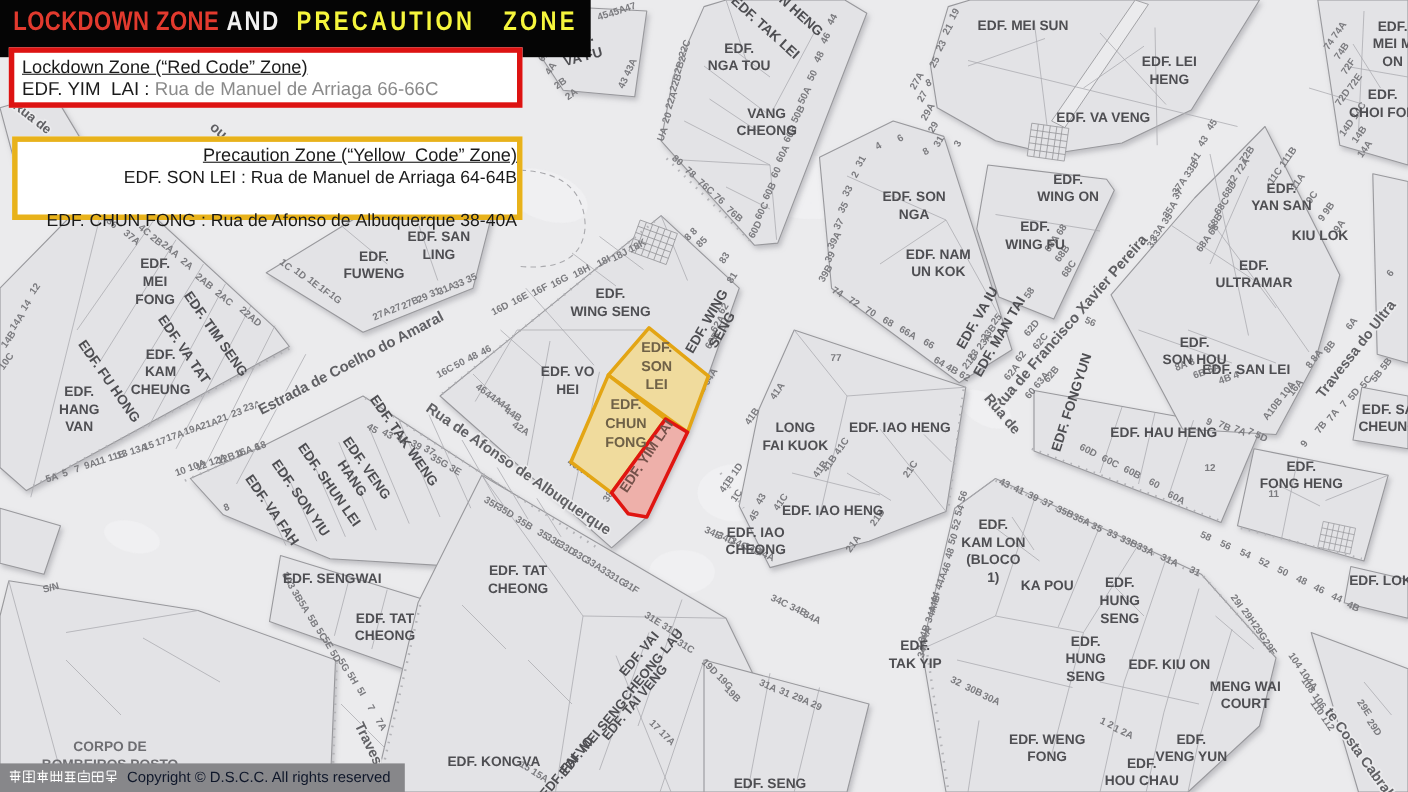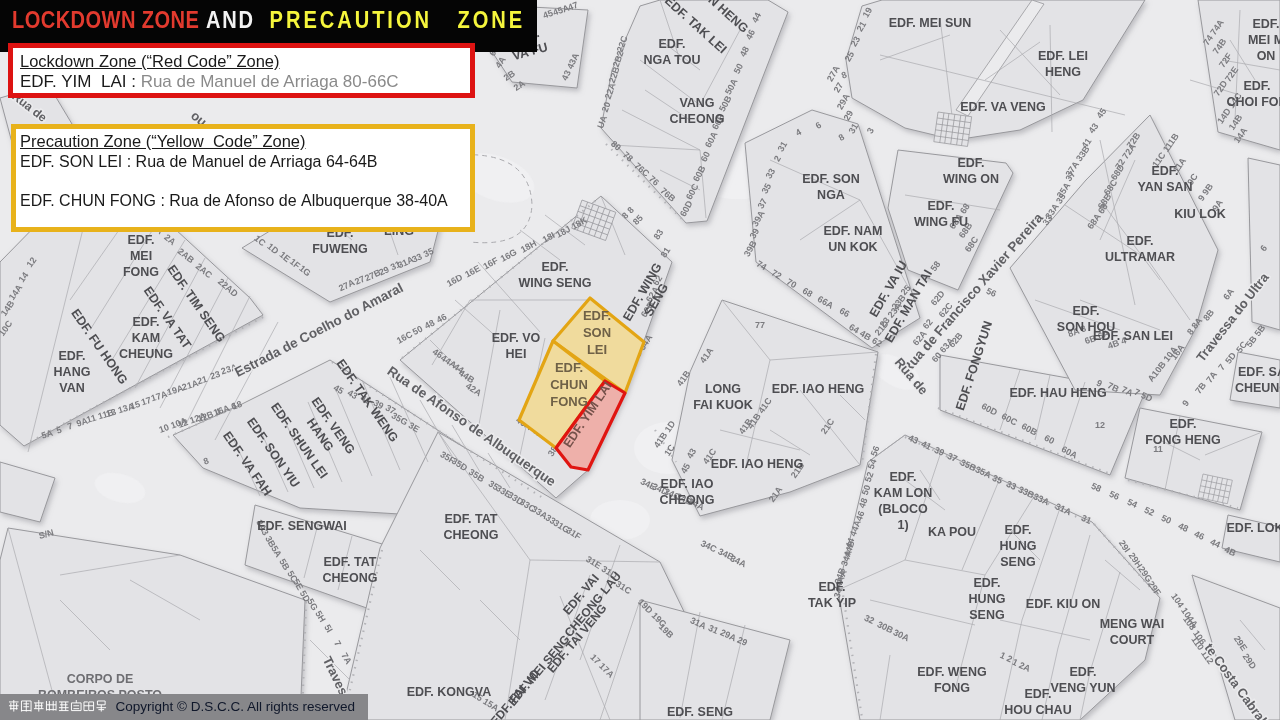--- a/index.html
+++ b/index.html
@@ -4,21 +4,21 @@
 html,body{margin:0;padding:0;}
 body{width:1280px;height:720px;overflow:hidden;font-family:"Liberation Sans",sans-serif;}
 #page{position:relative;width:1280px;height:720px;background:#ebebed;overflow:hidden;}
 #banner{position:absolute;left:0;top:0;width:537px;height:52px;background:#050505;color:#fff;
  font-size:24.5px;font-weight:bold;line-height:39px;white-space:nowrap;padding-left:12px;box-sizing:border-box;}
 #banner .r{color:#e23a2e;letter-spacing:0.5px;} #banner .y{color:#f5f53c;letter-spacing:3.6px;} #banner .w{color:#f2f2f2;}
 #bt{display:inline-block;transform:scaleX(0.82);transform-origin:0 50%;letter-spacing:2.2px;}
 .infobox{position:absolute;background:#ffffff;box-sizing:border-box;font-size:17px;color:#1a1a1a;line-height:20px;}
 .t1{font-size:16.5px;margin-top:16px;}
 #redbox{left:8px;top:43px;width:467px;height:55px;border:5px solid #dd1312;padding:3px 0 0 7px;}
-#yellowbox{left:11px;top:124px;width:464px;height:108px;border:5px solid #e8b21b;padding:3px 0 0 4px;font-size:16px;line-height:19.5px;}
+#yellowbox{left:11px;top:124px;width:464px;height:76px;border:5px solid #e8b21b;padding:3px 0 0 4px;font-size:16px;line-height:19.5px;text-align:right;}
 .ul{text-decoration:underline;}
 .grey{color:#8a8a8a;}
 #copy{position:absolute;left:0;top:694px;width:368px;height:37px;background:#87878a;color:#0f172a;
  font-size:13.5px;line-height:26px;padding-left:8px;box-sizing:border-box;white-space:nowrap;}
 </style></head>
 <body>
 <div id="page">
 
 <svg width="1280" height="720" viewBox="0 0 1280 720" xmlns="http://www.w3.org/2000/svg" style="position:absolute;left:0;top:0">
 
@@ -742,21 +742,21 @@
 <text x="597" y="320" font-family="Liberation Sans, sans-serif" font-size="13" font-weight="bold" fill="#6f6147" text-anchor="middle"><tspan x="597" dy="0">EDF.</tspan><tspan x="597" dy="17">SON</tspan><tspan x="597" dy="17">LEI</tspan></text>
 
 <text x="569" y="372" font-family="Liberation Sans, sans-serif" font-size="13" font-weight="bold" fill="#6f6147" text-anchor="middle"><tspan x="569" dy="0">EDF.</tspan><tspan x="569" dy="17">CHUN</tspan><tspan x="569" dy="17">FONG</tspan></text>
 
 <text x="591" y="417" font-family="Liberation Sans, sans-serif" font-size="12.5" font-weight="bold" fill="#75514a" text-anchor="middle" transform="rotate(-56 591 417)">EDF. YIM LAI</text>
 </svg>
 
 <div id="banner"><span id="bt"><span class="r">LOCKDOWN ZONE</span><span class="w"> AND&nbsp; </span><span class="y">PRECAUTION&nbsp;&nbsp;&nbsp;ZONE</span></span></div>
 
 <div class="infobox" id="redbox"><span class="ul t1">Lockdown Zone (“Red Code” Zone)</span><br>
-EDF. YIM&nbsp; LAI&nbsp;: <span class="grey">Rua de Manuel de Arriaga 80-66C</span></div>
+EDF. YIM&nbsp; LAI&nbsp;: <span class="grey">Rua de Manuel de Arriaga 66-66C</span></div>
 
 <div class="infobox" id="yellowbox"><span class="ul t1">Precaution Zone (“Yellow&nbsp; Code” Zone)</span><br>
 EDF. SON LEI&nbsp;: Rua&nbsp;de&nbsp;Manuel de Arriaga 64-64B<br><br>
 EDF. CHUN&nbsp;FONG : Rua de Afonso de&nbsp;Albuquerque 38-40A</div>
 
 <div id="copy"><svg width="100" height="13" viewBox="0 0 104 13.5" style="vertical-align:-2px">
         <g transform="translate(0,0)">
           <path d="M1 2h10M6 0v12M1 6h10M2 9h8M3 3v7M9 3v7" stroke="#ffffff" stroke-width="1" fill="none"></path>
         </g>
         <g transform="translate(13,0)">

